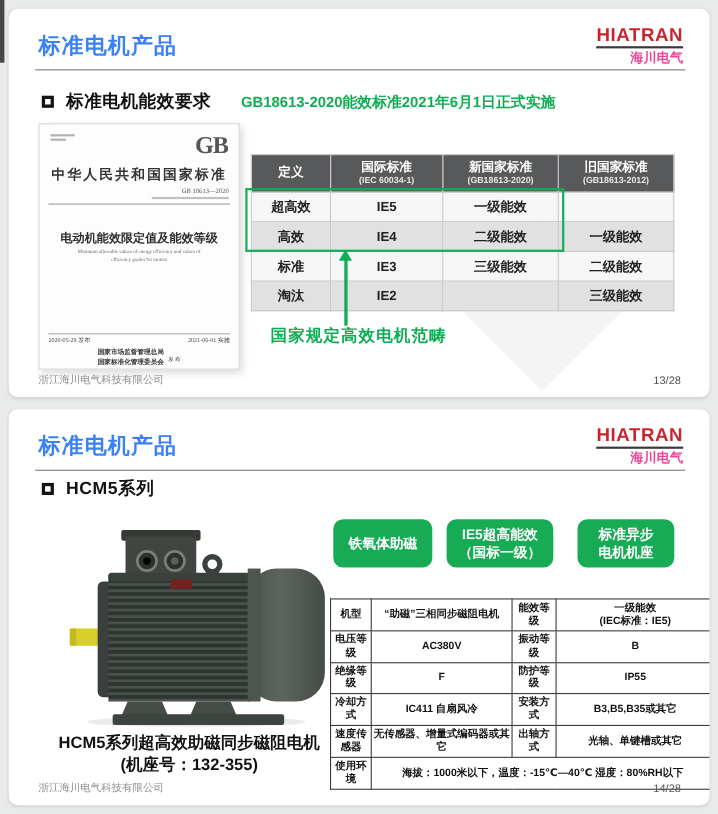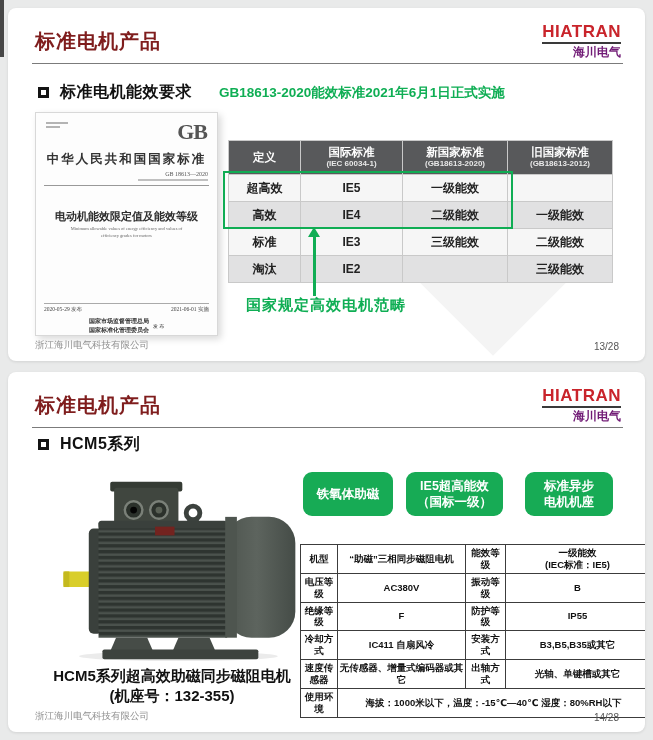--- a/index.html
+++ b/index.html
@@ -5,26 +5,26 @@
   * { margin:0; padding:0; box-sizing:border-box; }
   html,body { width:653px; height:740px; background:#e9eaea; overflow:hidden;
     font-family:"Liberation Sans","DejaVu Sans",sans-serif; color:#111; }
   .edge-artifact { position:absolute; left:0; top:0; width:4px; height:57px; background:#474747; }
   .slide { position:absolute; left:8px; width:637px; background:#fff; border-radius:8px;
     box-shadow:0 1px 3px rgba(0,0,0,.10); overflow:hidden; }
   #slide1 { top:8px; height:353px; }
   #slide2 { top:372px; height:360px; }
 
   
-  .hdr-title { position:absolute; left:27px; top:20px; font-size:20px; font-weight:800; letter-spacing:1px; color:#7f1d1d; }
+  .hdr-title { position:absolute; left:27px; top:20px; font-size:20px; font-weight:800; letter-spacing:1px; color:#3b82f6; }
   .hdr-rule { position:absolute; left:24px; right:22px; top:55px; height:1px; background:#7b7b7b; }
   .logo { position:absolute; right:24px; top:15px; text-align:right; line-height:1;margin-left:28px; }
   .logo-brand { display:inline-block; font-size:17px; font-weight:800; letter-spacing:.5px;
     color:#c9242b; border-bottom:2px solid #3a3a3a; padding-bottom:2px; }
-  .logo-sub { position:relative; font-size:12px; font-weight:800; color:#701a75; margin-top:2px; }
+  .logo-sub { position:relative; font-size:12px; font-weight:800; color:#ec4899; margin-top:2px; }
   .logo-sub .swoosh { position:absolute; right:-2px; top:1px; width:62px; height:11px;
     background:#dcdcdc; transform:skewX(-28deg); z-index:-1; }
 
   
   .section { position:absolute; left:30px; display:flex; align-items:center; }
   #slide1 .section { top:74px; } #slide2 .section { top:62px; }
   .bullet { width:11px; height:11px; border:3px solid #141414; margin-right:11px; flex:0 0 auto; }
   .sec-title { font-size:16px; font-weight:800; letter-spacing:.5px; }
   .sec-note { font-size:13.5px; font-weight:800; color:#0fae54; margin-left:27px; }
 

